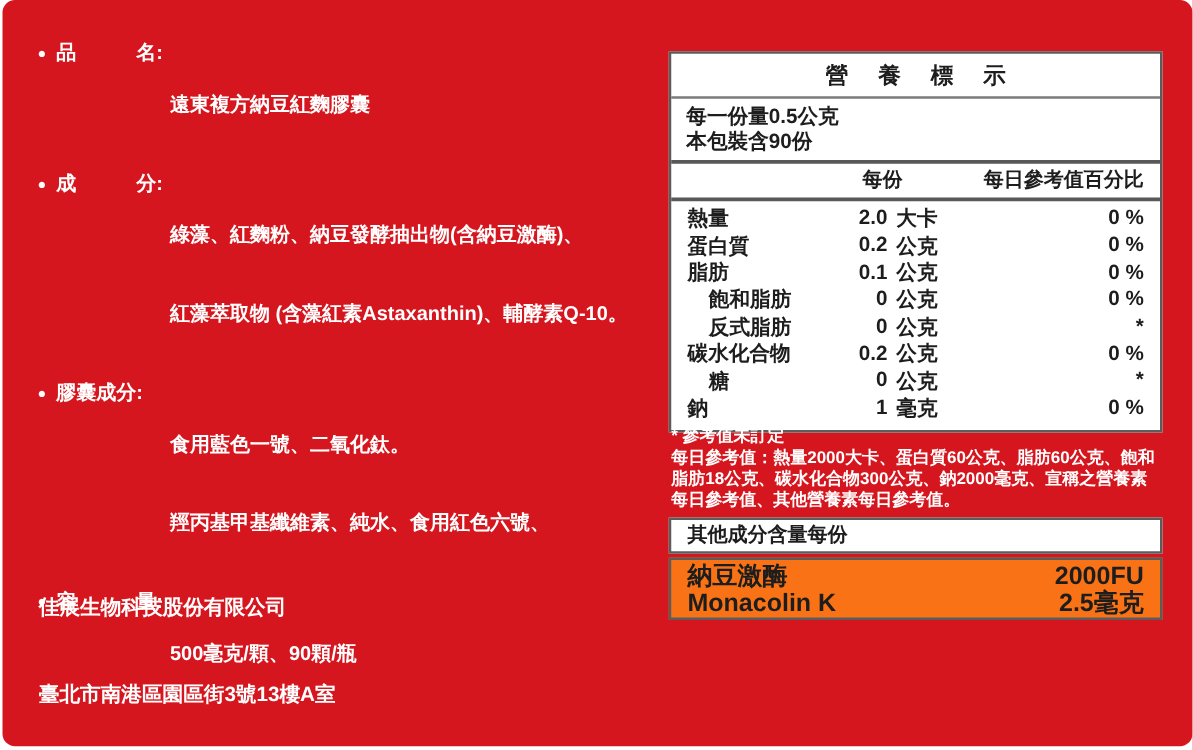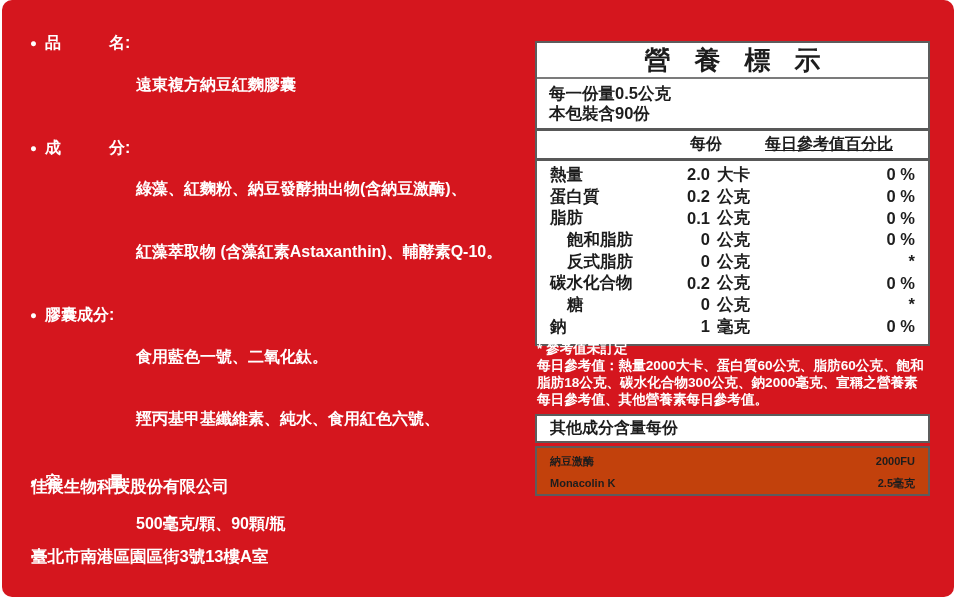--- a/index.html
+++ b/index.html
@@ -24,30 +24,30 @@
   .company-block{
     position:absolute;left:31px;top:429px;color:#ffffff;
     font-size:16.5px;line-height:23.2px;white-space:pre;
   }
   
   .nutrition-panel{
     position:absolute;left:535px;top:41px;width:395px;box-sizing:border-box;
     background:#ffffff;border:2px solid #5c5c5c;color:#1d1d1d;
   }
   .n-title{
-    height:34px;line-height:35px;text-align:center;font-size:26px;
+    height:34px;line-height:35px;text-align:center;font-size:18px;
     letter-spacing:24px;text-indent:24px;white-space:nowrap;
   }
   .rule-thin{border-top:2px solid #7b7b7b;}
   .rule-thick{border-top:3px solid #585858;}
   .serving-block{padding:4px 12px 5px 12px;font-size:16.5px;line-height:20px;}
   .n-header{display:flex;align-items:center;height:27px;padding:0 13px;font-size:16px;}
   .n-header .h-spacer{flex:1;}
   .n-header .h-serv{width:118px;text-align:center;}
-  .n-header .h-pct{width:150px;white-space:nowrap;text-decoration:underline;}
+  .n-header .h-pct{width:150px;text-align:right;white-space:nowrap;}
   .n-rows{padding:3px 0 6px 0;border-radius:16px;}
   .n-row{display:flex;align-items:center;height:21.7px;padding:0 13px;font-size:16.5px;}
   .n-row .n-name{flex:1;}
   .n-row.indent .n-name{padding-left:17px;}
   .n-row .n-num{width:64px;text-align:right;}
   .n-row .n-unit{width:48px;padding-left:7px;}
   .n-row .n-pct{width:150px;text-align:right;}
   
   .footnote{
     position:absolute;left:537px;top:340px;width:394px;color:#ffffff;
@@ -55,22 +55,22 @@
   }
   
   .other-head{
     position:absolute;left:535px;top:414px;width:395px;height:29px;box-sizing:border-box;
     background:#ffffff;border:2px solid #5c5c5c;color:#1d1d1d;
     display:flex;justify-content:flex-start;align-items:center;
     padding:0 13px;font-size:16px;
   }
   .other-body{
     position:absolute;left:535px;top:446px;width:395px;height:50px;box-sizing:border-box;
-    background:#c2410c;border:2px solid #5c5c5c;color:#1d1d1d;
-    padding:2px 13px;font-size:11px;
+    background:#f97316;border:2px solid #5c5c5c;color:#1d1d1d;
+    padding:2px 13px;font-size:20px;
   }
   .other-row{display:flex;justify-content:space-between;align-items:center;line-height:22px;}
 </style>
 </head>
 <body>
 
 <div class="canvas">
   <div class="label-bg"></div>
 
   <div class="left-info">

